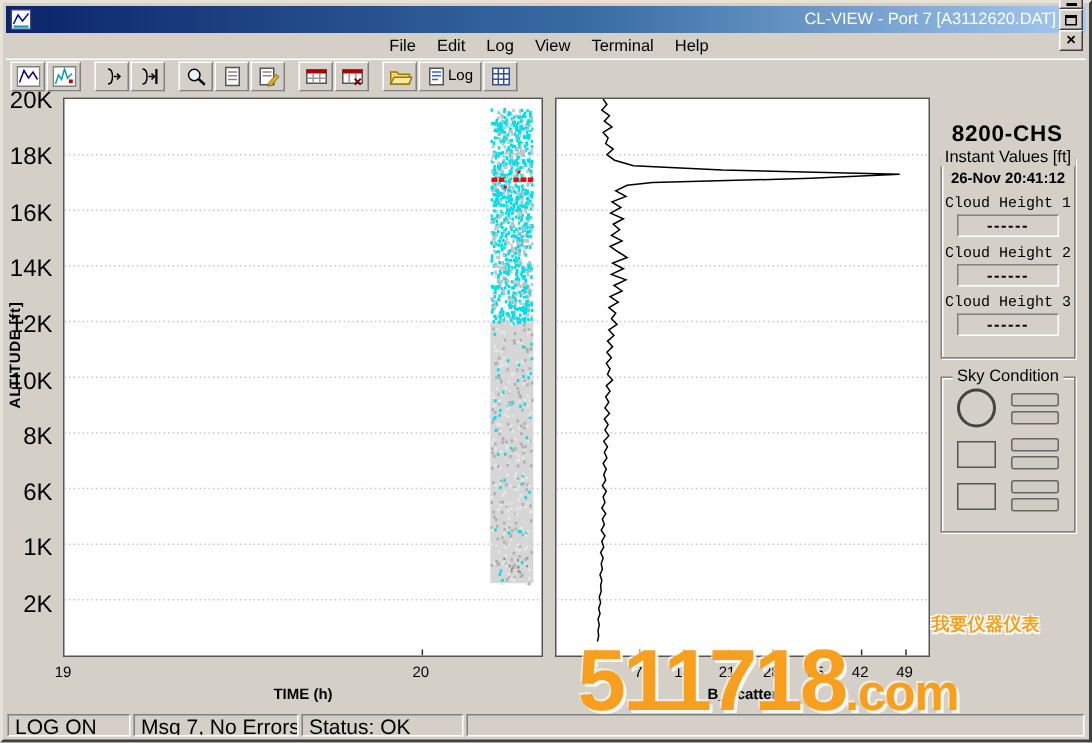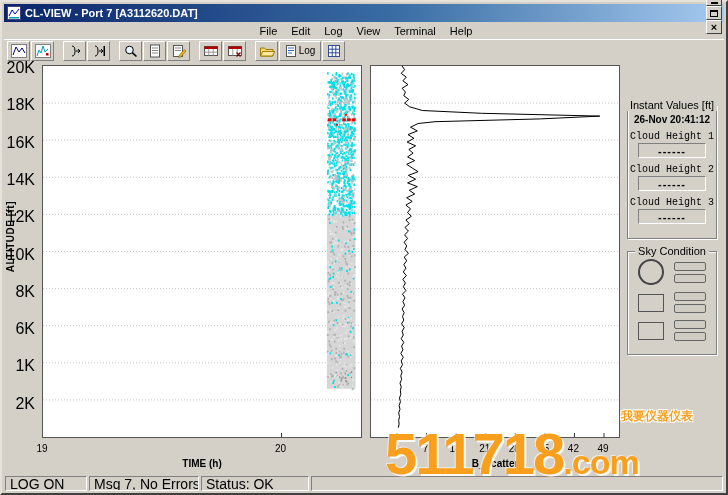--- a/index.html
+++ b/index.html
@@ -4,21 +4,21 @@
 <style>
   * { margin:0; padding:0; box-sizing:border-box; }
   html,body { width:728px; height:495px; overflow:hidden; }
   body { font-family:"Liberation Sans", sans-serif; background:#d4d0c8; position:relative; font-size:11px; color:#000; }
   .window { position:absolute; inset:0; background:#d4d0c8; border:2px solid; border-color:#e6e2da #404040 #404040 #e6e2da; }
 
   
   .titlebar { position:absolute; left:2px; top:2px; right:2px; height:18px;
     background:linear-gradient(90deg,#0a246a,#3a6ea5 55%,#a6caf0); display:flex; align-items:center; padding:0 2px; }
   .appicon { width:14px; height:14px; margin-left:1px; flex:0 0 auto; }
-  .titlebar .title { color:#fff; font-size:11px; font-weight:bold; margin-left:4px; flex:1; white-space:nowrap; overflow:hidden; }
+  .titlebar .title { color:#fff; font-size:11px; font-weight:normal; margin-left:4px; flex:1; white-space:nowrap; overflow:hidden;text-align:right; }
   .winbtn { width:16px; height:14px; margin-left:2px; background:#d4d0c8; border:1px solid; border-color:#fff #404040 #404040 #fff;
     display:flex; align-items:center; justify-content:center; padding:0; font-size:9px; line-height:9px; cursor:default; }
   .glyph-min { width:7px; height:2px; background:#000; margin-top:7px; }
   .glyph-max { width:8px; height:7px; border:1px solid #000; border-top-width:2px; }
   .glyph-close { font-weight:bold; font-size:11px; line-height:11px; }
 
   
   .menubar { position:absolute; left:2px; top:20px; right:0; height:17px; display:flex; align-items:center; padding-left:2px;justify-content:center; }
   .menu-item { padding:1px 7px; font-size:11px; }
 
@@ -1814,20 +1814,21 @@
         <div class="xtick" style="left: 104.714px;">21</div>
         <div class="xtick" style="left: 134.286px;">28</div>
         <div class="xtick" style="left: 163.857px;">35</div>
         <div class="xtick" style="left: 193.429px;">42</div>
         <div class="xtick" style="left: 223px;">49</div>
       </div>
     <div class="axis-label" id="xlabel-left">TIME (h)</div>
     <div class="axis-label" id="xlabel-right">B_Scatter</div>
 
     <div class="side-panel">
+      <div class="model">8200-CHS</div>
 
       <div class="group" id="group-iv">
         <span class="legend">Instant Values [ft]</span>
         <div class="ts">26-Nov 20:41:12</div>
         <div class="fldlabel">Cloud Height 1</div>
         <div class="vfield">------</div>
         <div class="fldlabel">Cloud Height 2</div>
         <div class="vfield">------</div>
         <div class="fldlabel">Cloud Height 3</div>
         <div class="vfield">------</div>

